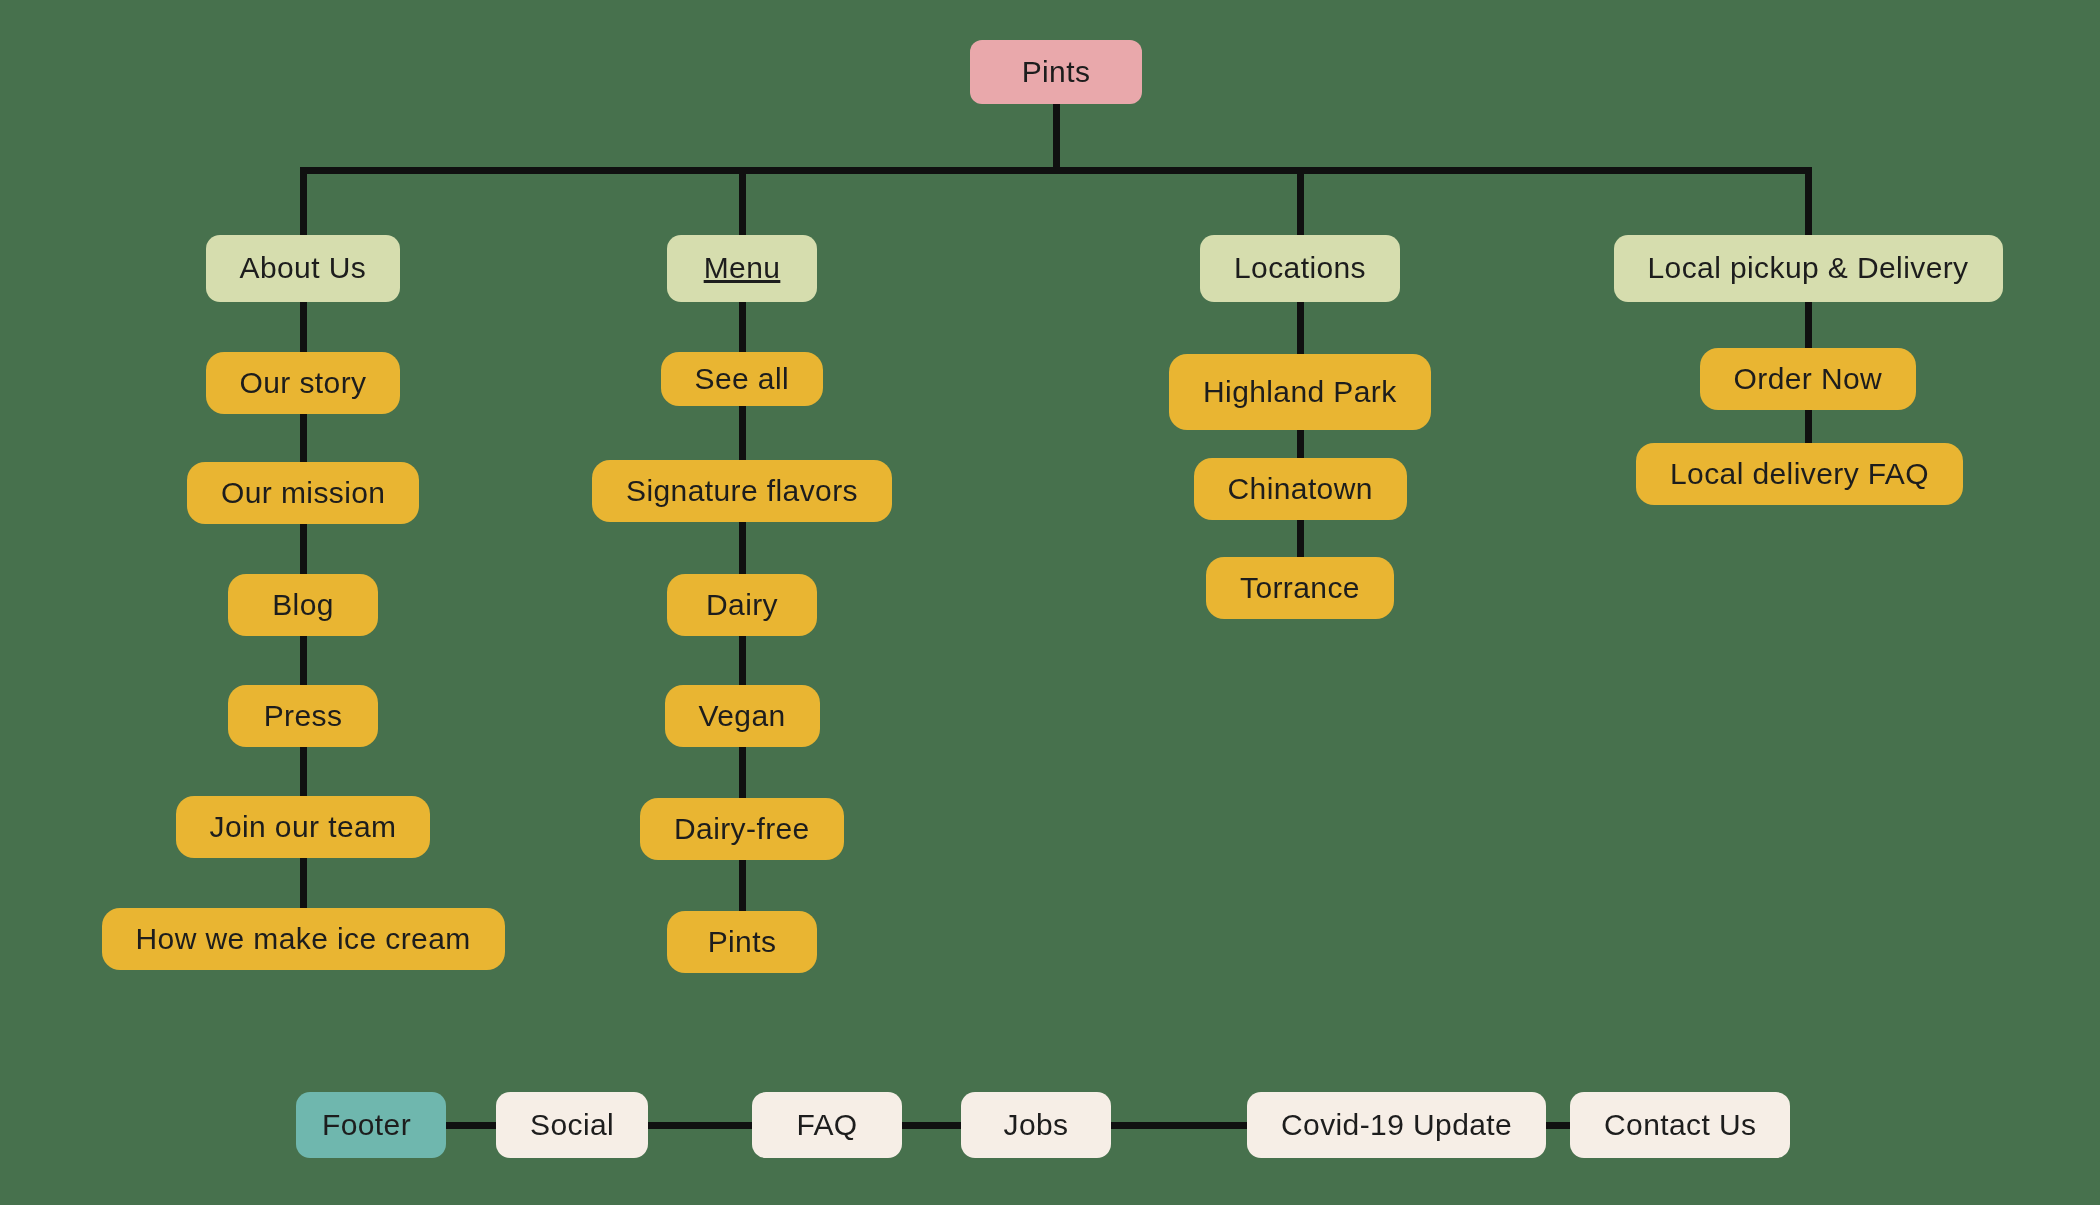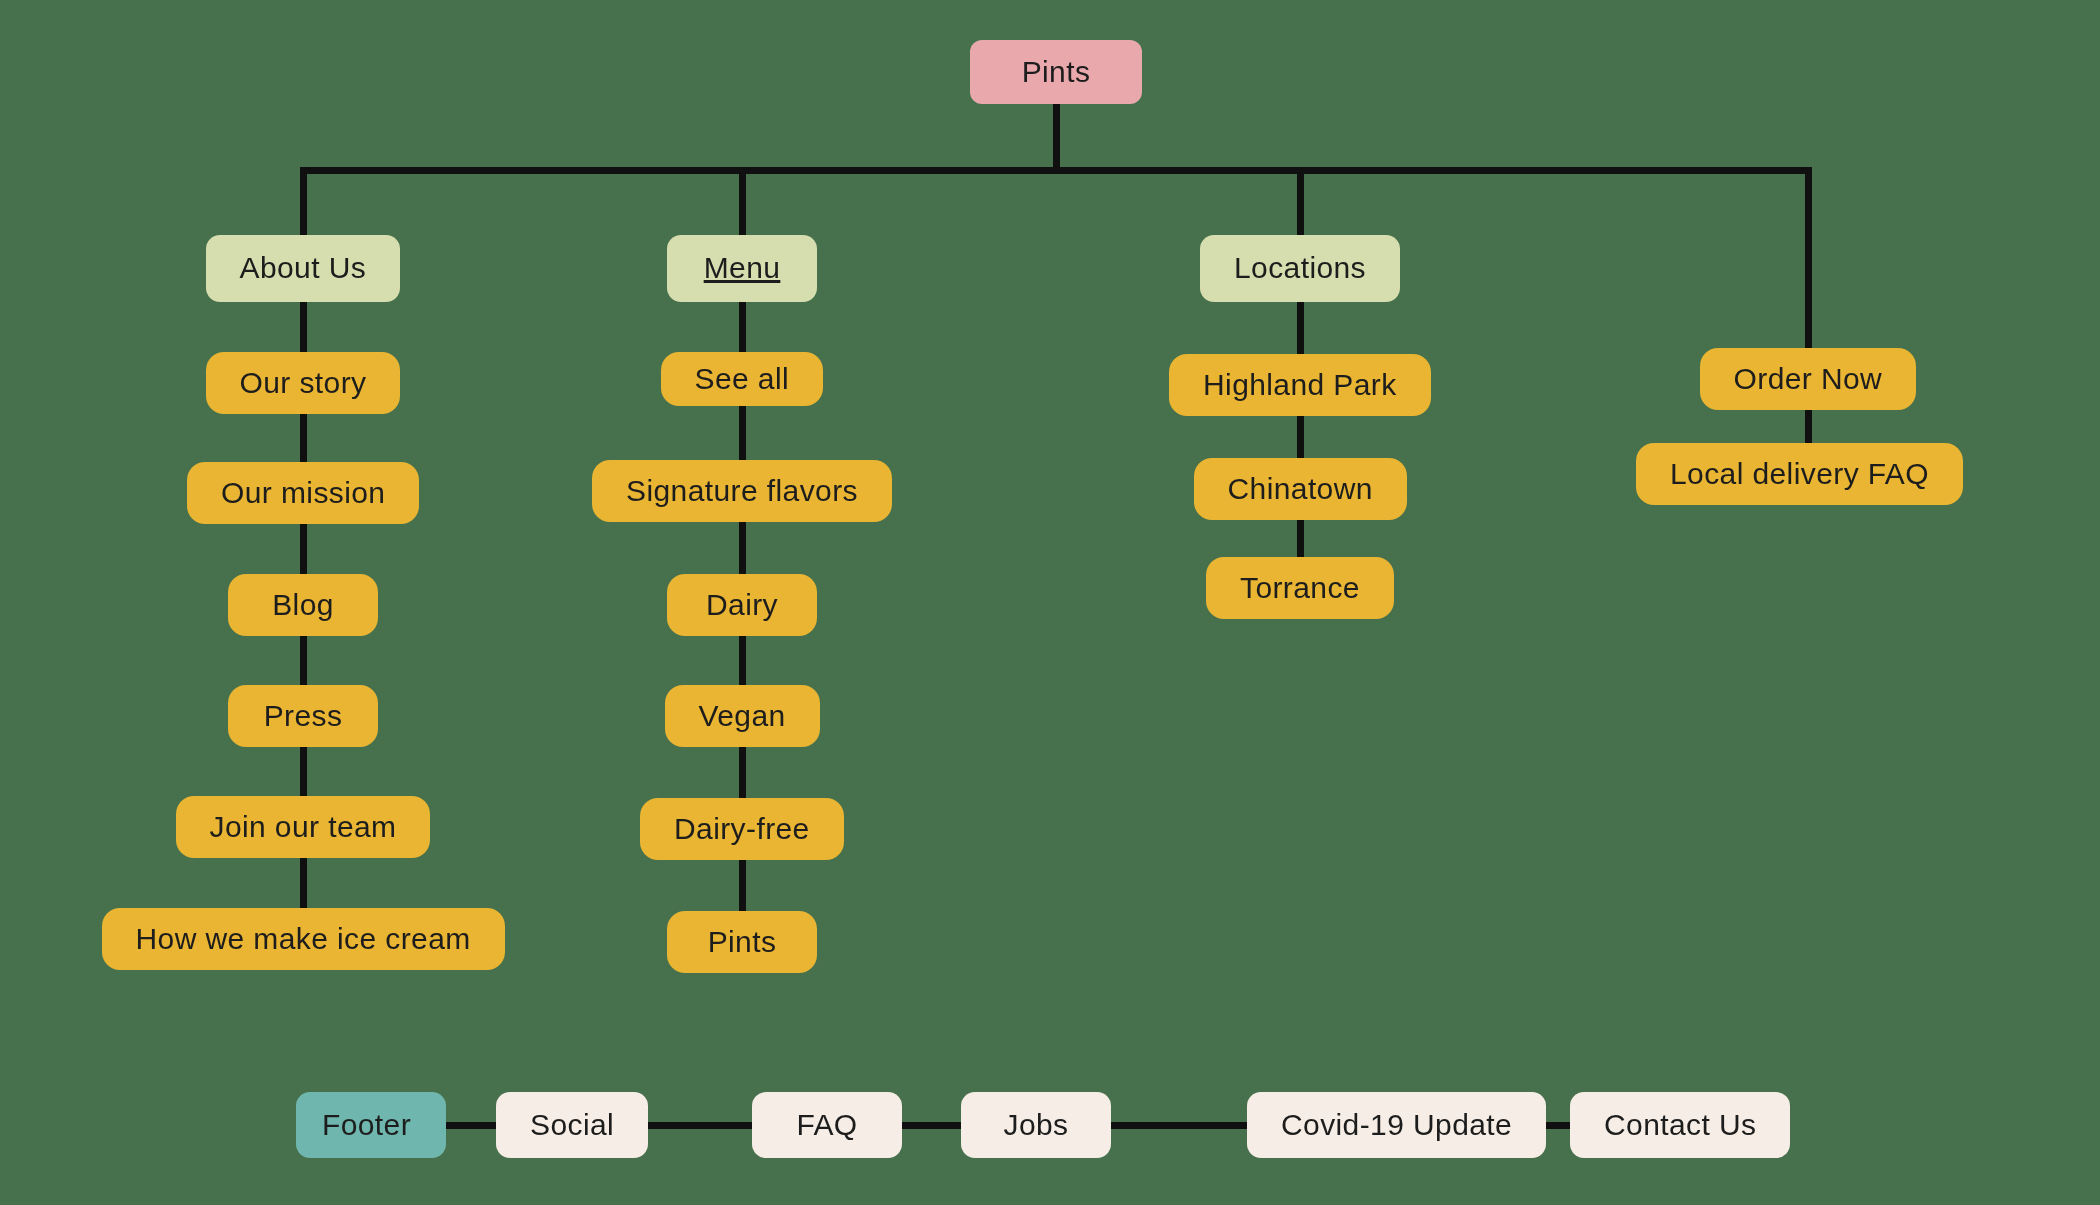--- a/index.html
+++ b/index.html
@@ -81,28 +81,31 @@
     </div>
     <div class="node node-child" style="height: 62px; top: 798px; left: 640px;">
       <span class="label">Dairy-free</span>
     </div>
     <div class="node node-child" style="height: 62px; top: 911px; left: 667px;">
       <span class="label">Pints</span>
     </div>
     <div class="node node-branch" style="height: 67px; top: 234.5px; left: 1200px;">
       <span class="label">Locations</span>
     </div>
-    <div class="node node-child" style="height: 62px; top: 354px; left: 1169px;">
+    <div class="node node-child" style="height: 76px; top: 354px; left: 1169px;">
       <span class="label">Highland Park</span>
     </div>
     <div class="node node-child" style="height: 62px; top: 458px; left: 1193.5px;">
       <span class="label">Chinatown</span>
     </div>
     <div class="node node-child" style="height: 62px; top: 557px; left: 1206px;">
       <span class="label">Torrance</span>
+    </div>
+    <div class="node node-branch" style="height: 67px; top: 234.5px; left: 1613.5px;">
+      <span class="label">Local pickup &amp; Delivery</span>
     </div>
     <div class="node node-child" style="height: 62px; top: 348px; left: 1699.5px;">
       <span class="label">Order Now</span>
     </div>
     <div class="node node-child" style="height: 62px; top: 443px; left: 1636px;">
       <span class="label">Local delivery FAQ</span>
     </div>
     <div class="node node-footer-highlight" style="height: 66px; top: 1092px; left: 295.5px; padding-left: 26px;">
       <span class="label">Footer</span>
     </div>

